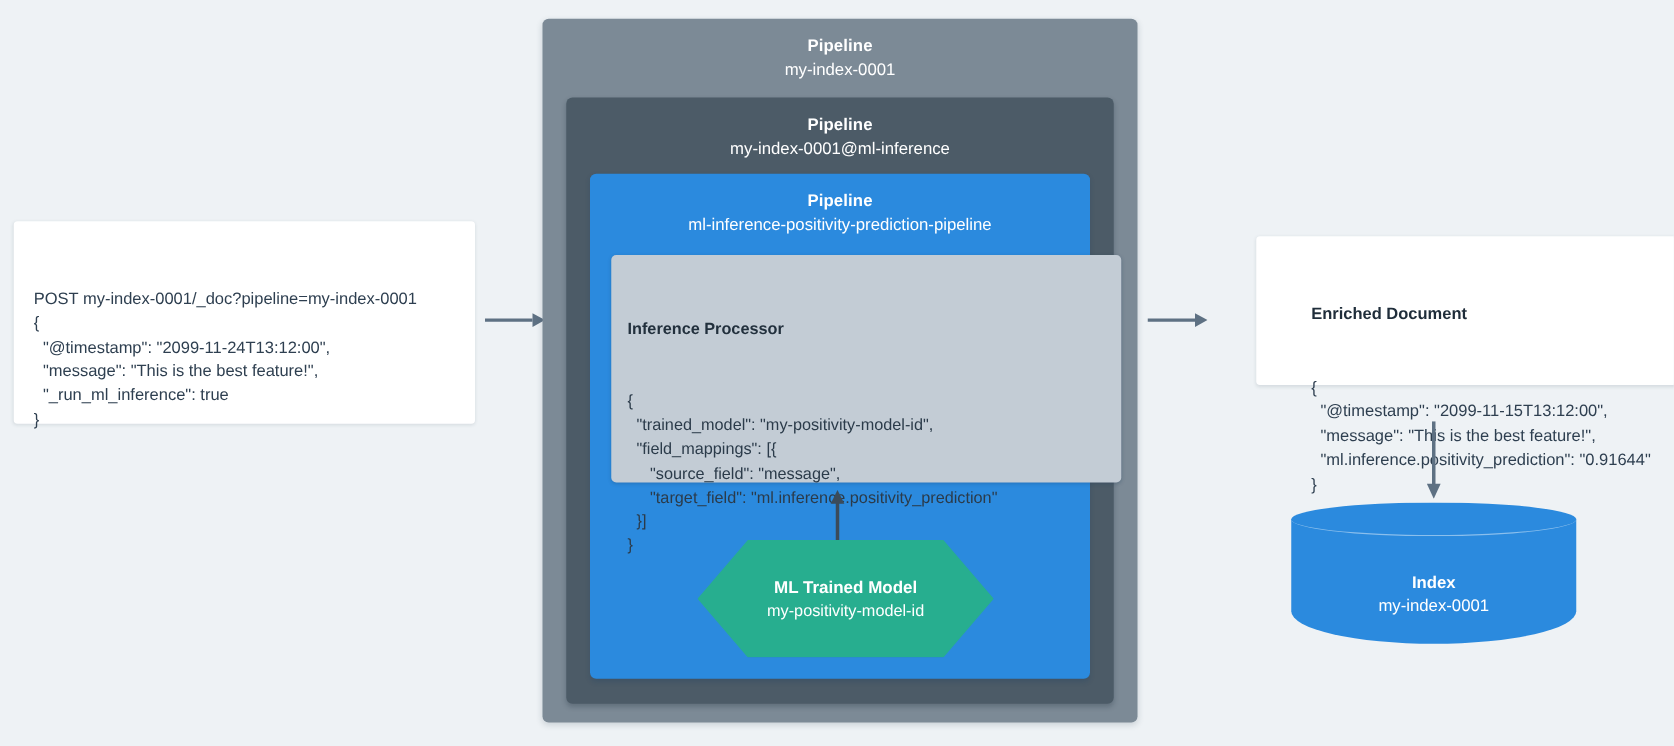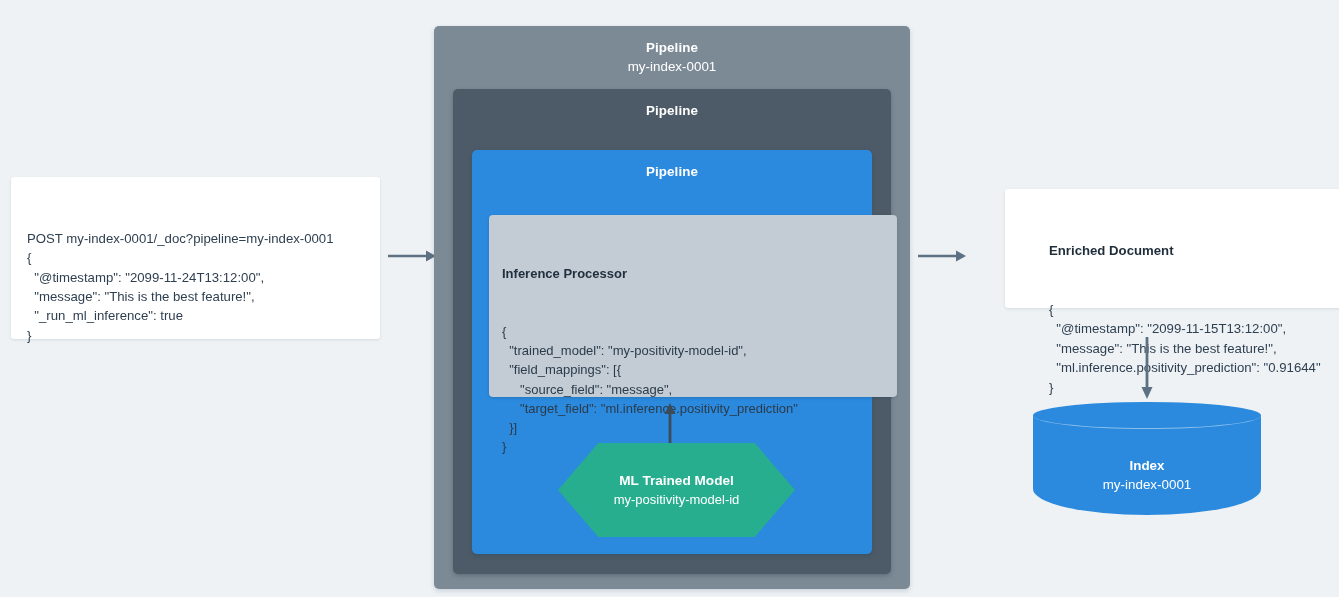--- a/index.html
+++ b/index.html
@@ -34,21 +34,20 @@
 
   
   .pipe-outer, .pipe-mid, .pipe-inner {
     position: absolute;
     border-radius: 5px;
   }
   .pipe-outer {
     left: 434px; top: 15px; width: 476px; height: 563px;
     background: #7c8a96;
     box-shadow: 0 2px 5px rgba(40,60,80,0.18);
-    margin-top: 11px;
   }
   .pipe-mid {
     left: 19px; top: 63px; width: 438px; height: 485px;
     background: #4c5b67;
     box-shadow: 0 2px 4px rgba(20,35,48,0.25);
   }
   .pipe-inner {
     left: 19px; top: 61px; width: 400px; height: 404px;
     background: #2b8ade;
     box-shadow: 0 2px 4px rgba(20,60,100,0.22);
@@ -156,25 +155,27 @@
 
   <div class="pipe-outer">
     <div class="pipe-head">
       <span class="lbl">Pipeline</span>
       <span class="val">my-index-0001</span>
     </div>
 
     <div class="pipe-mid">
       <div class="pipe-head">
         <span class="lbl">Pipeline</span>
+        <span class="val">my-index-0001@ml-inference</span>
       </div>
 
       <div class="pipe-inner">
         <div class="pipe-head">
           <span class="lbl">Pipeline</span>
+          <span class="val">ml-inference-positivity-prediction-pipeline</span>
         </div>
 
         <div class="proc-box">
           <span class="proc-title">Inference Processor</span>
           <span class="proc-body">{
   "trained_model": "my-positivity-model-id",
   "field_mappings": [{
      "source_field": "message",
      "target_field": "ml.inference.positivity_prediction"
   }]

